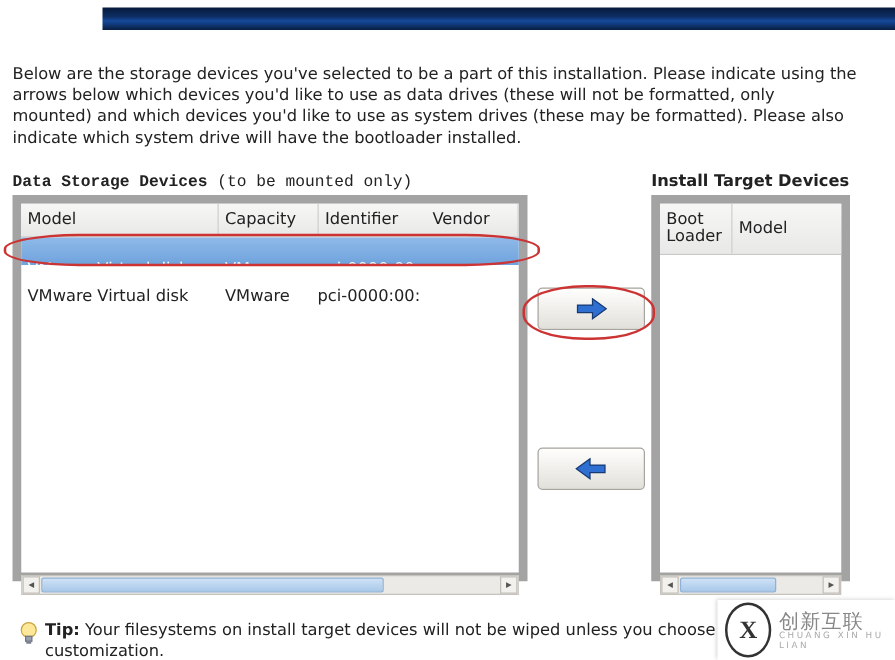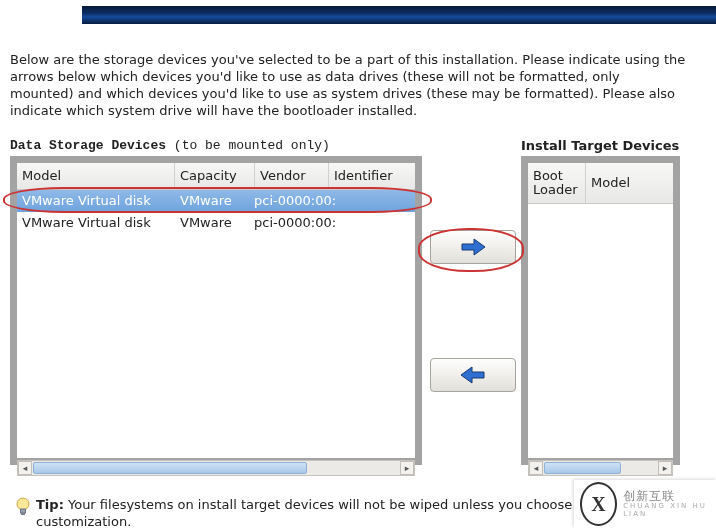--- a/index.html
+++ b/index.html
@@ -72,21 +72,21 @@
   .c-id    { flex: 1; border-right: none; }
   .c-boot  { width: 58px; }
   .c-tmodel{ flex: 1; border-right: none; }
 
   .tr {
     display: flex;
     height: 22px;
     align-items: stretch;
   }
   .td {
-    padding: 3px 5px;
+    padding: 18px 5px;
     white-space: nowrap;
     overflow: hidden;
     box-sizing: border-box;
   }
   .tr.sel {
     background: linear-gradient(#8fb9e8, #6fa3dd);
     color: #fff;
   }
 
   .hscroll {
@@ -183,22 +183,22 @@
 
 <div class="section-title" id="dsd-title">
   <span>Data Storage Devices</span><span class="sub"> (to be mounted only)</span>
 </div>
 <div class="section-title" id="itd-title">Install Target Devices</div>
 
 <div class="table" id="left-table">
   <div class="thead">
     <div class="th c-model">Model</div>
     <div class="th c-cap">Capacity</div>
+    <div class="th c-id">Identifier</div>
     <div class="th c-ven">Vendor</div>
-    <div class="th c-id">Identifier</div>
   </div>
   <div class="tr sel">
     <div class="td c-model">VMware Virtual disk</div>
     <div class="td c-ven">VMware</div>
     <div class="td c-id">pci-0000:00:</div>
   </div>
   <div class="tr">
     <div class="td c-model">VMware Virtual disk</div>
     <div class="td c-ven">VMware</div>
     <div class="td c-id">pci-0000:00:</div>
@@ -246,16 +246,16 @@
   <rect x="4.5" y="12" width="5" height="4" fill="#9aa0ae" stroke="#6d7482"></rect>
   <rect x="5" y="16" width="4" height="2" fill="#7b8190"></rect>
 </svg>
 <div class="tip">
   <b>Tip:</b><span> Your filesystems on install target devices will not be wiped unless you choose to do so during customization.</span>
 </div>
 
 <div class="watermark">
   <div class="wm-logo">X</div>
   <div>
-    <div class="wm-text" style="font-size:12px;color:#888;letter-spacing:1px">创新互联</div>
+    <div class="wm-text" style="font-size:16px;color:#888;letter-spacing:1px">创新互联</div>
     <div class="wm-text" style="font-size:7px;">CHUANG XIN HU LIAN</div>
   </div>
 </div>
 
 </body></html>

